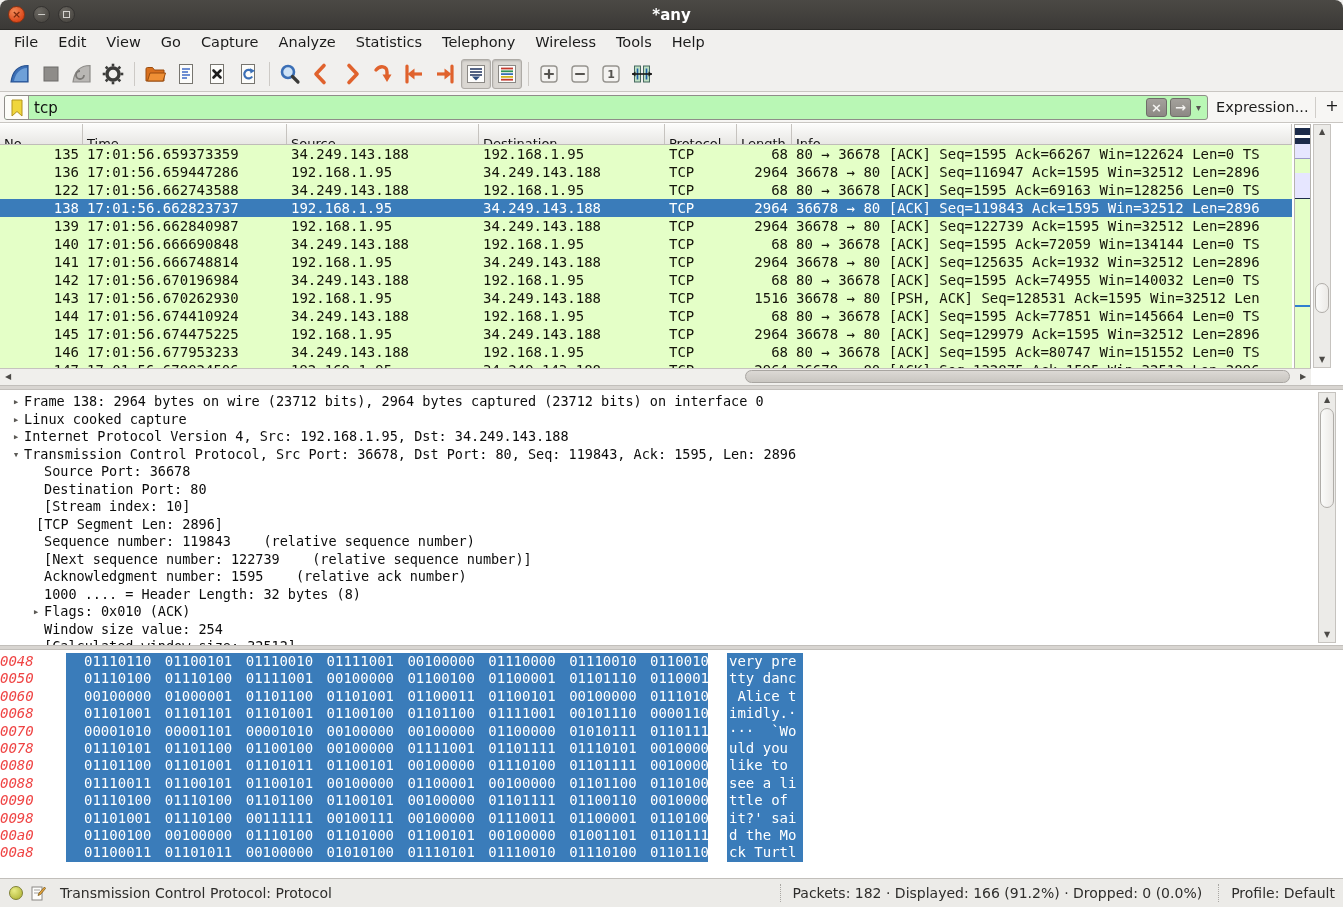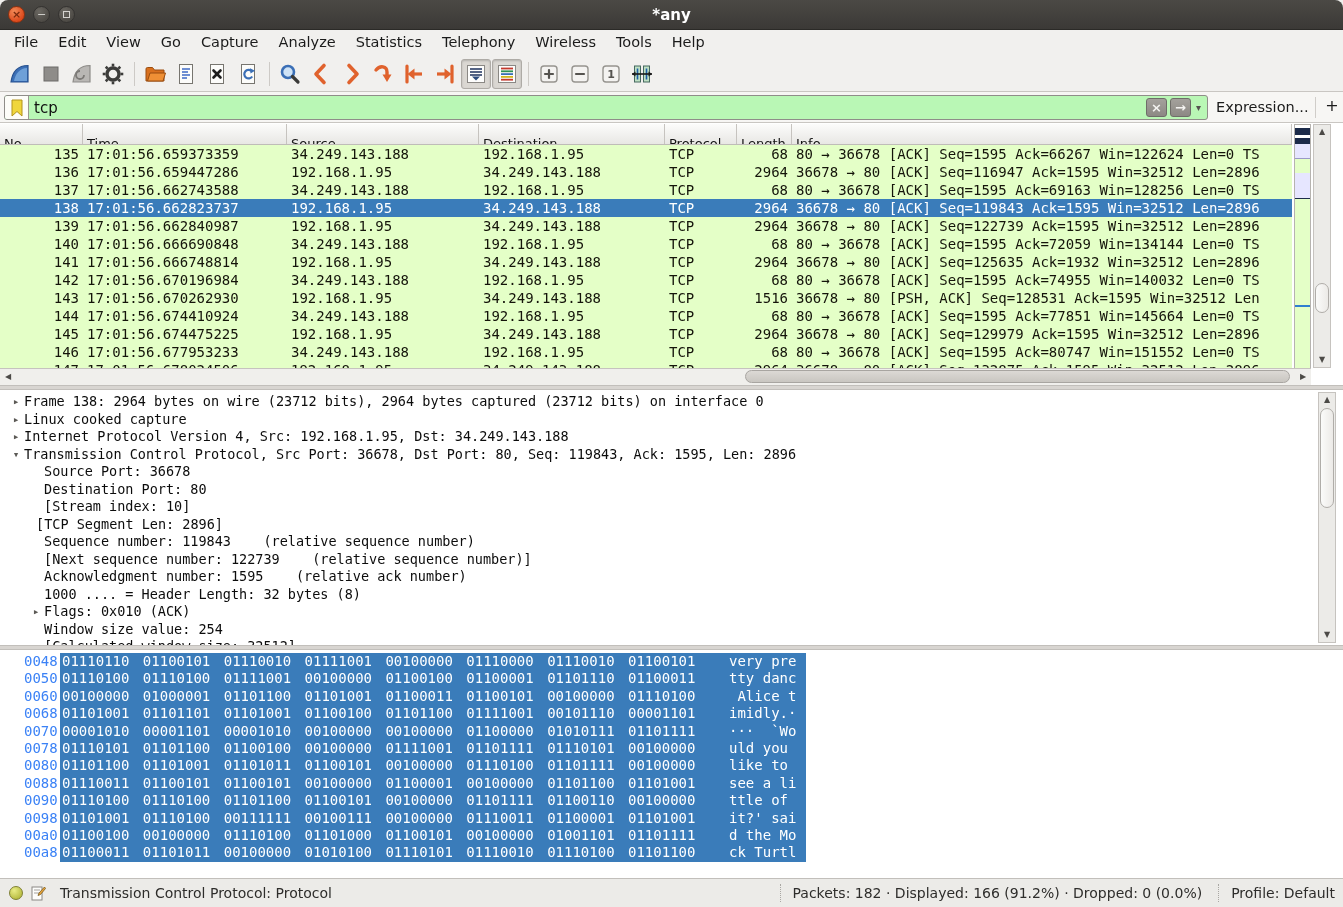--- a/index.html
+++ b/index.html
@@ -87,22 +87,22 @@
   .details { position:absolute; left:0; top:390px; width:1343px; height:255px; background:#fff; overflow:hidden; }
   .dline { height:17.5px; line-height:17.5px; font-family:"DejaVu Sans Mono", monospace; font-size:13.5px;
     color:#0c0c0c; white-space:pre; display:flex; }
   .dline .arrow { width:16px; flex:none; color:#5c5a56; font-size:11px; text-align:center; }
   .details-vscroll { left:1318px; top:392px; height:251px; }
 
   
   .bytes { position:absolute; left:0; top:650px; width:1343px; height:228px; background:#fff; overflow:hidden;
     font-family:"DejaVu Sans Mono", monospace; font-size:14px; }
   .hrow { position:relative; height:17.4px; line-height:17.4px; white-space:pre; }
-  .hrow .off { position:absolute; left:24px; color:#3b82f6; }
-  .hrow .bits { position:absolute; left:60px; width:746px; background:#3a7cba; color:#fff; word-spacing:5px; padding-left:2px; }
+  .hrow .off { position:absolute; left:0; color:#ef4444;font-style:italic; }
+  .hrow .bits { position:absolute; left:66px; width:642px; background:#3a7cba; color:#fff; word-spacing:5px; padding-left:18px; }
   .hrow .ascii { position:absolute; left:727px; width:76px; background:#3a7cba; color:#ffffff; padding-left:2px; }
 
   
   .statusbar { position:absolute; left:0; top:878px; width:1343px; height:29px; background:#ecebe8;
     border-top:1px solid #c2bfbb; display:flex; align-items:center; font-size:14px; color:#2e2d2b; }
   .expert-dot { width:14px; height:14px; border-radius:50%; margin:0 8px 0 9px;
     background:radial-gradient(circle at 35% 30%, #e9ec86, #b8bc42 75%); border:1px solid #7f8034; }
   .note-icon { margin-right:14px; }
   .status-left-text { flex:1; }
   .sb-sep { width:1px; height:18px; border-left:1px dotted #a9a7a3; margin:0 12px; }
@@ -387,21 +387,21 @@
         <div class="prow pl-grid">
           <div class="cell-r">136</div>
           <div>17:01:56.659447286</div>
           <div>192.168.1.95</div>
           <div>34.249.143.188</div>
           <div>TCP</div>
           <div class="cell-r">2964</div>
           <div>36678 → 80 [ACK] Seq=116947 Ack=1595 Win=32512 Len=2896</div>
         </div>
         <div class="prow pl-grid">
-          <div class="cell-r">137</div>
+          <div class="cell-r">122</div>
           <div>17:01:56.662743588</div>
           <div>34.249.143.188</div>
           <div>192.168.1.95</div>
           <div>TCP</div>
           <div class="cell-r">68</div>
           <div>80 → 36678 [ACK] Seq=1595 Ack=69163 Win=128256 Len=0 TS</div>
         </div>
         <div class="prow pl-grid sel">
           <div class="cell-r">138</div>
           <div>17:01:56.662823737</div>

